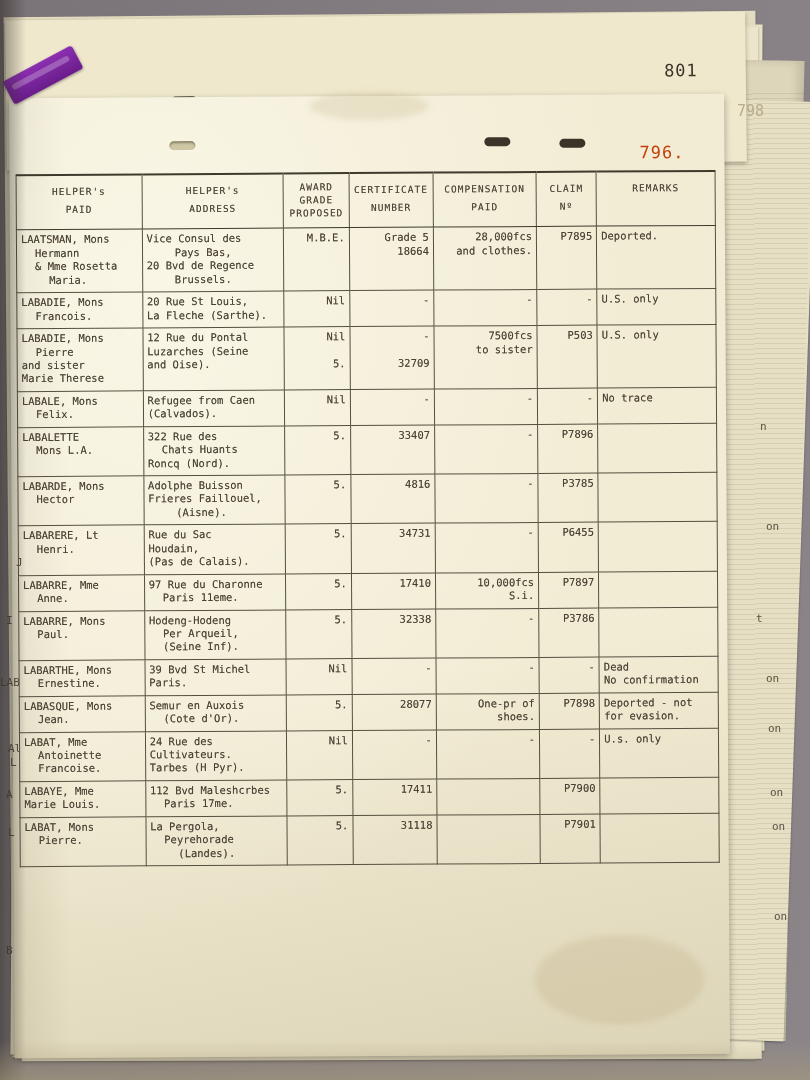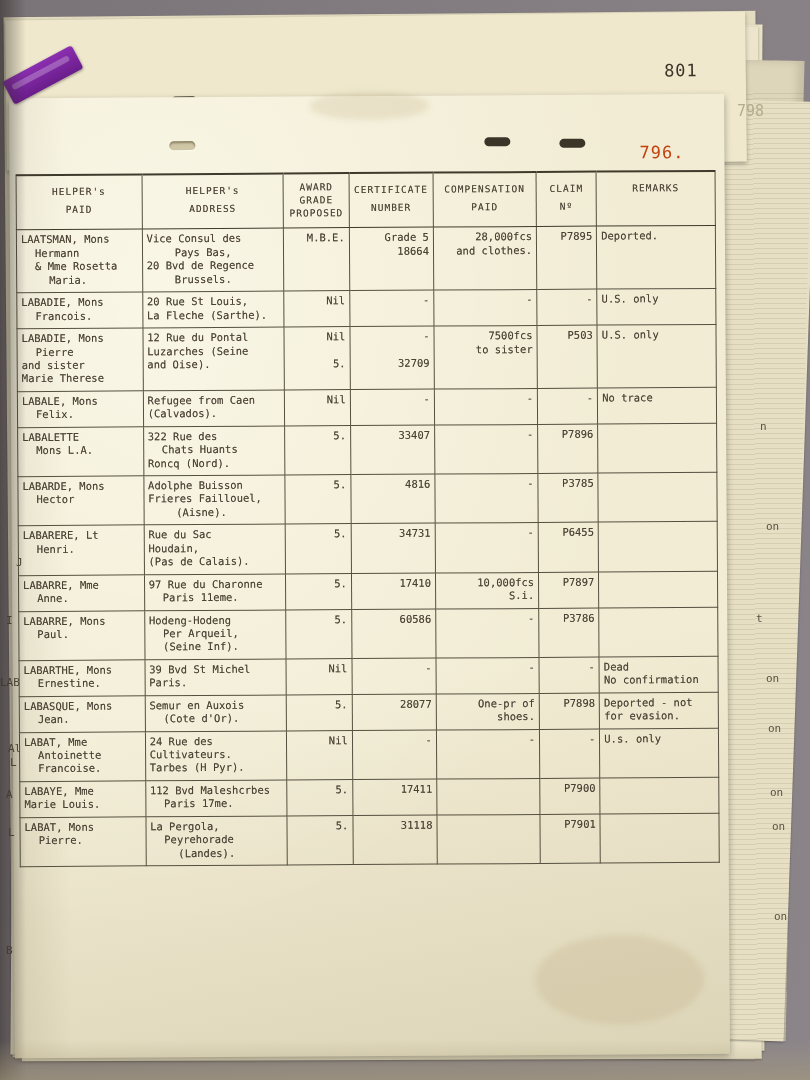--- a/index.html
+++ b/index.html
@@ -496,21 +496,21 @@
             </td>
             <td class="c-addr">
               <span class="ln">Hodeng-Hodeng</span>
               <span class="ln ind1">Per Arqueil,</span>
               <span class="ln ind1">(Seine Inf).</span>
             </td>
             <td class="c-grade">
               <span class="ln">5.</span>
             </td>
             <td class="c-cert">
-              <span class="ln">60586</span>
+              <span class="ln">32338</span>
             </td>
             <td class="c-comp">
               <span class="ln">-</span>
             </td>
             <td class="c-claim">
               <span class="ln">P3786</span>
             </td>
             <td class="c-rem">
               <span class="ln">&nbsp;</span>
             </td>

